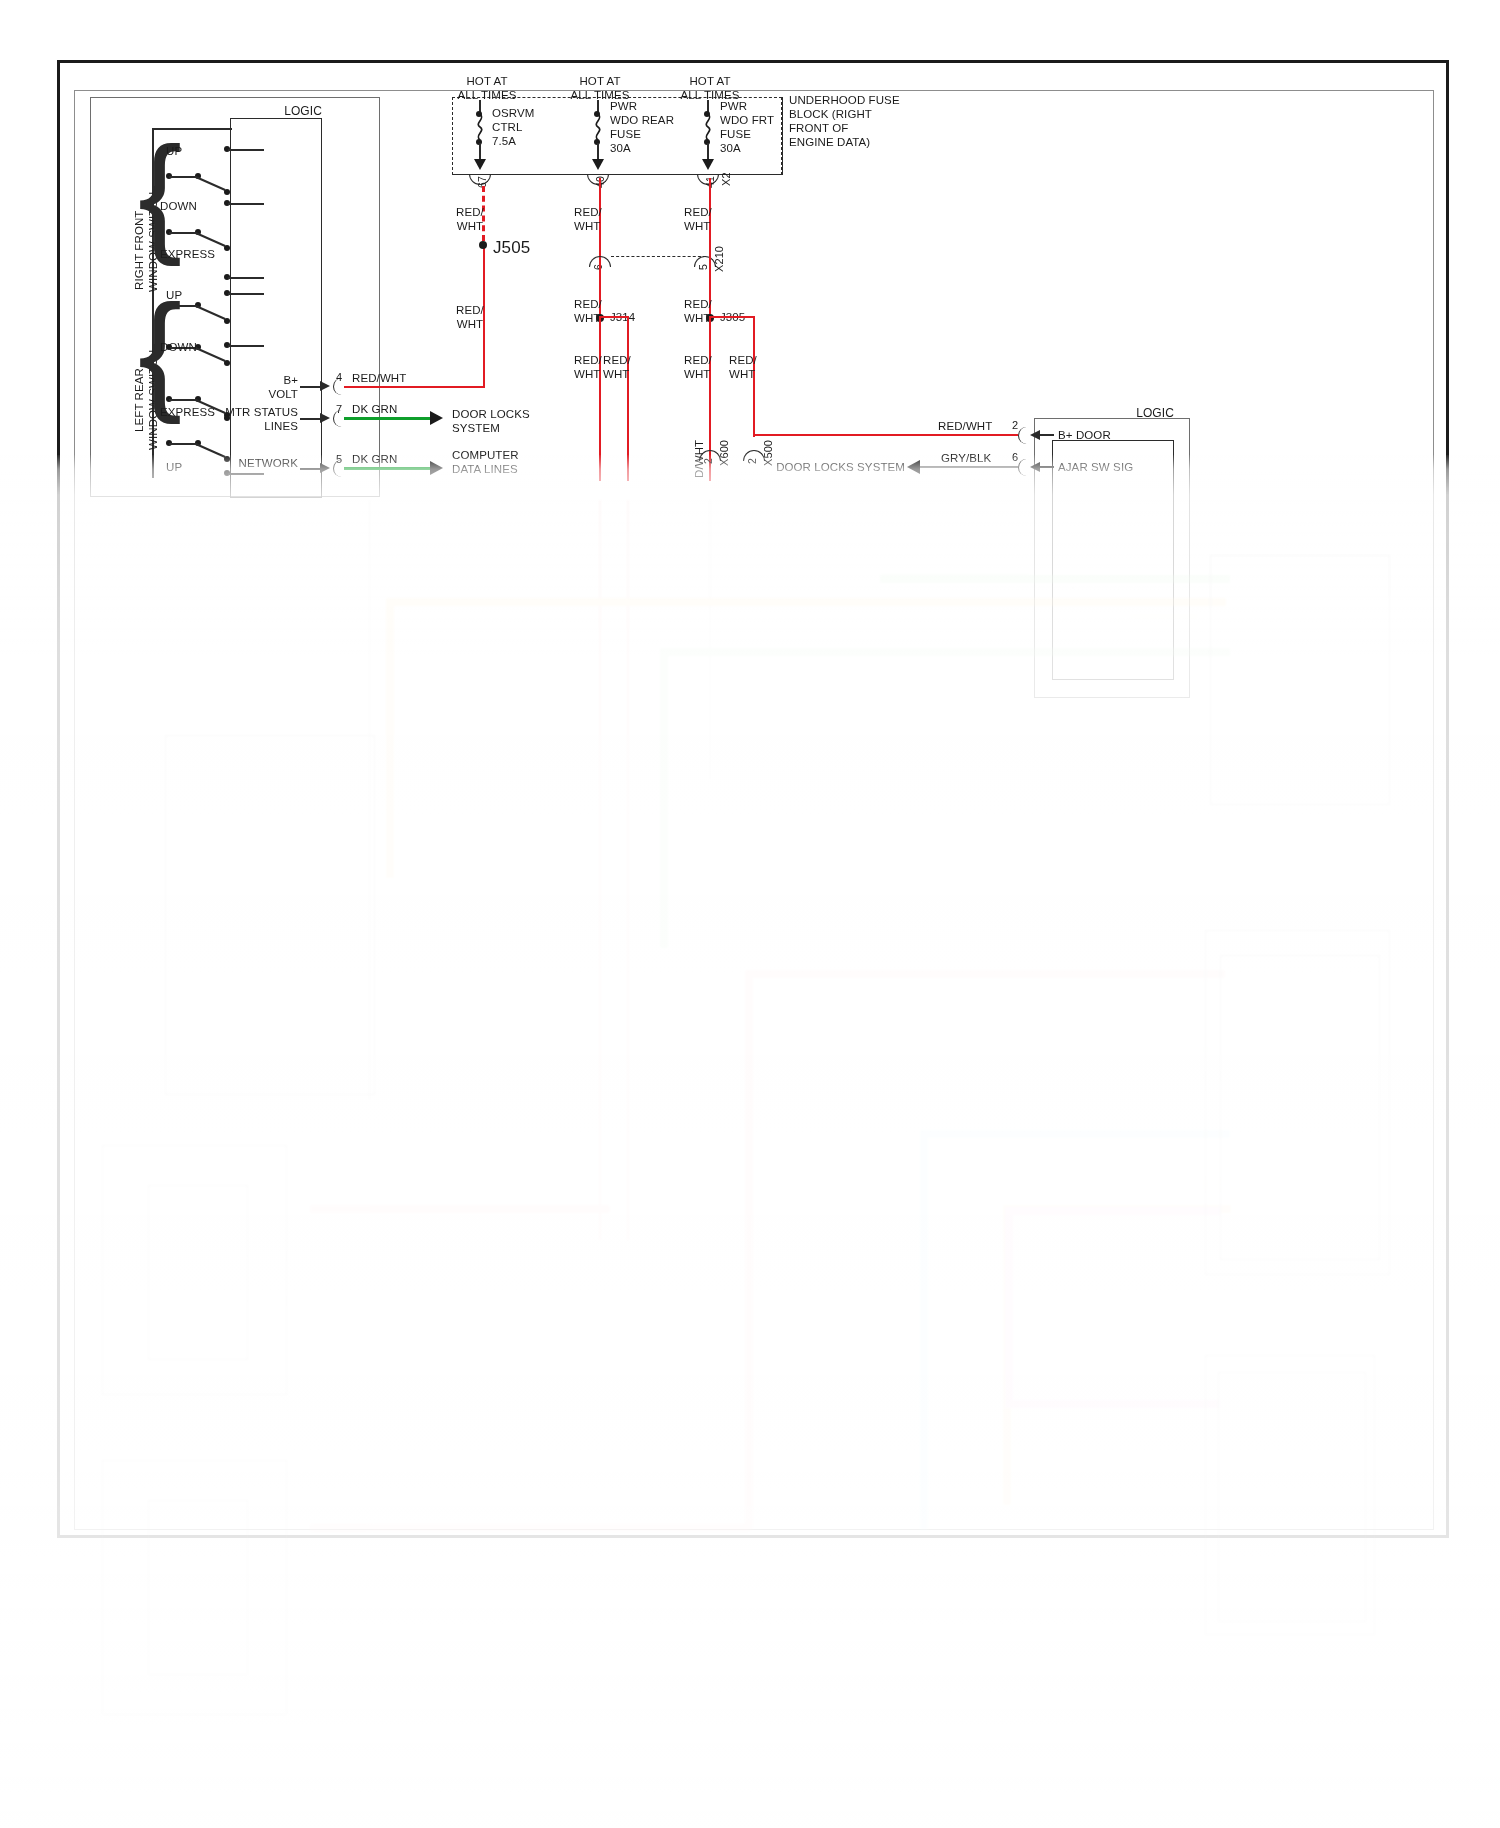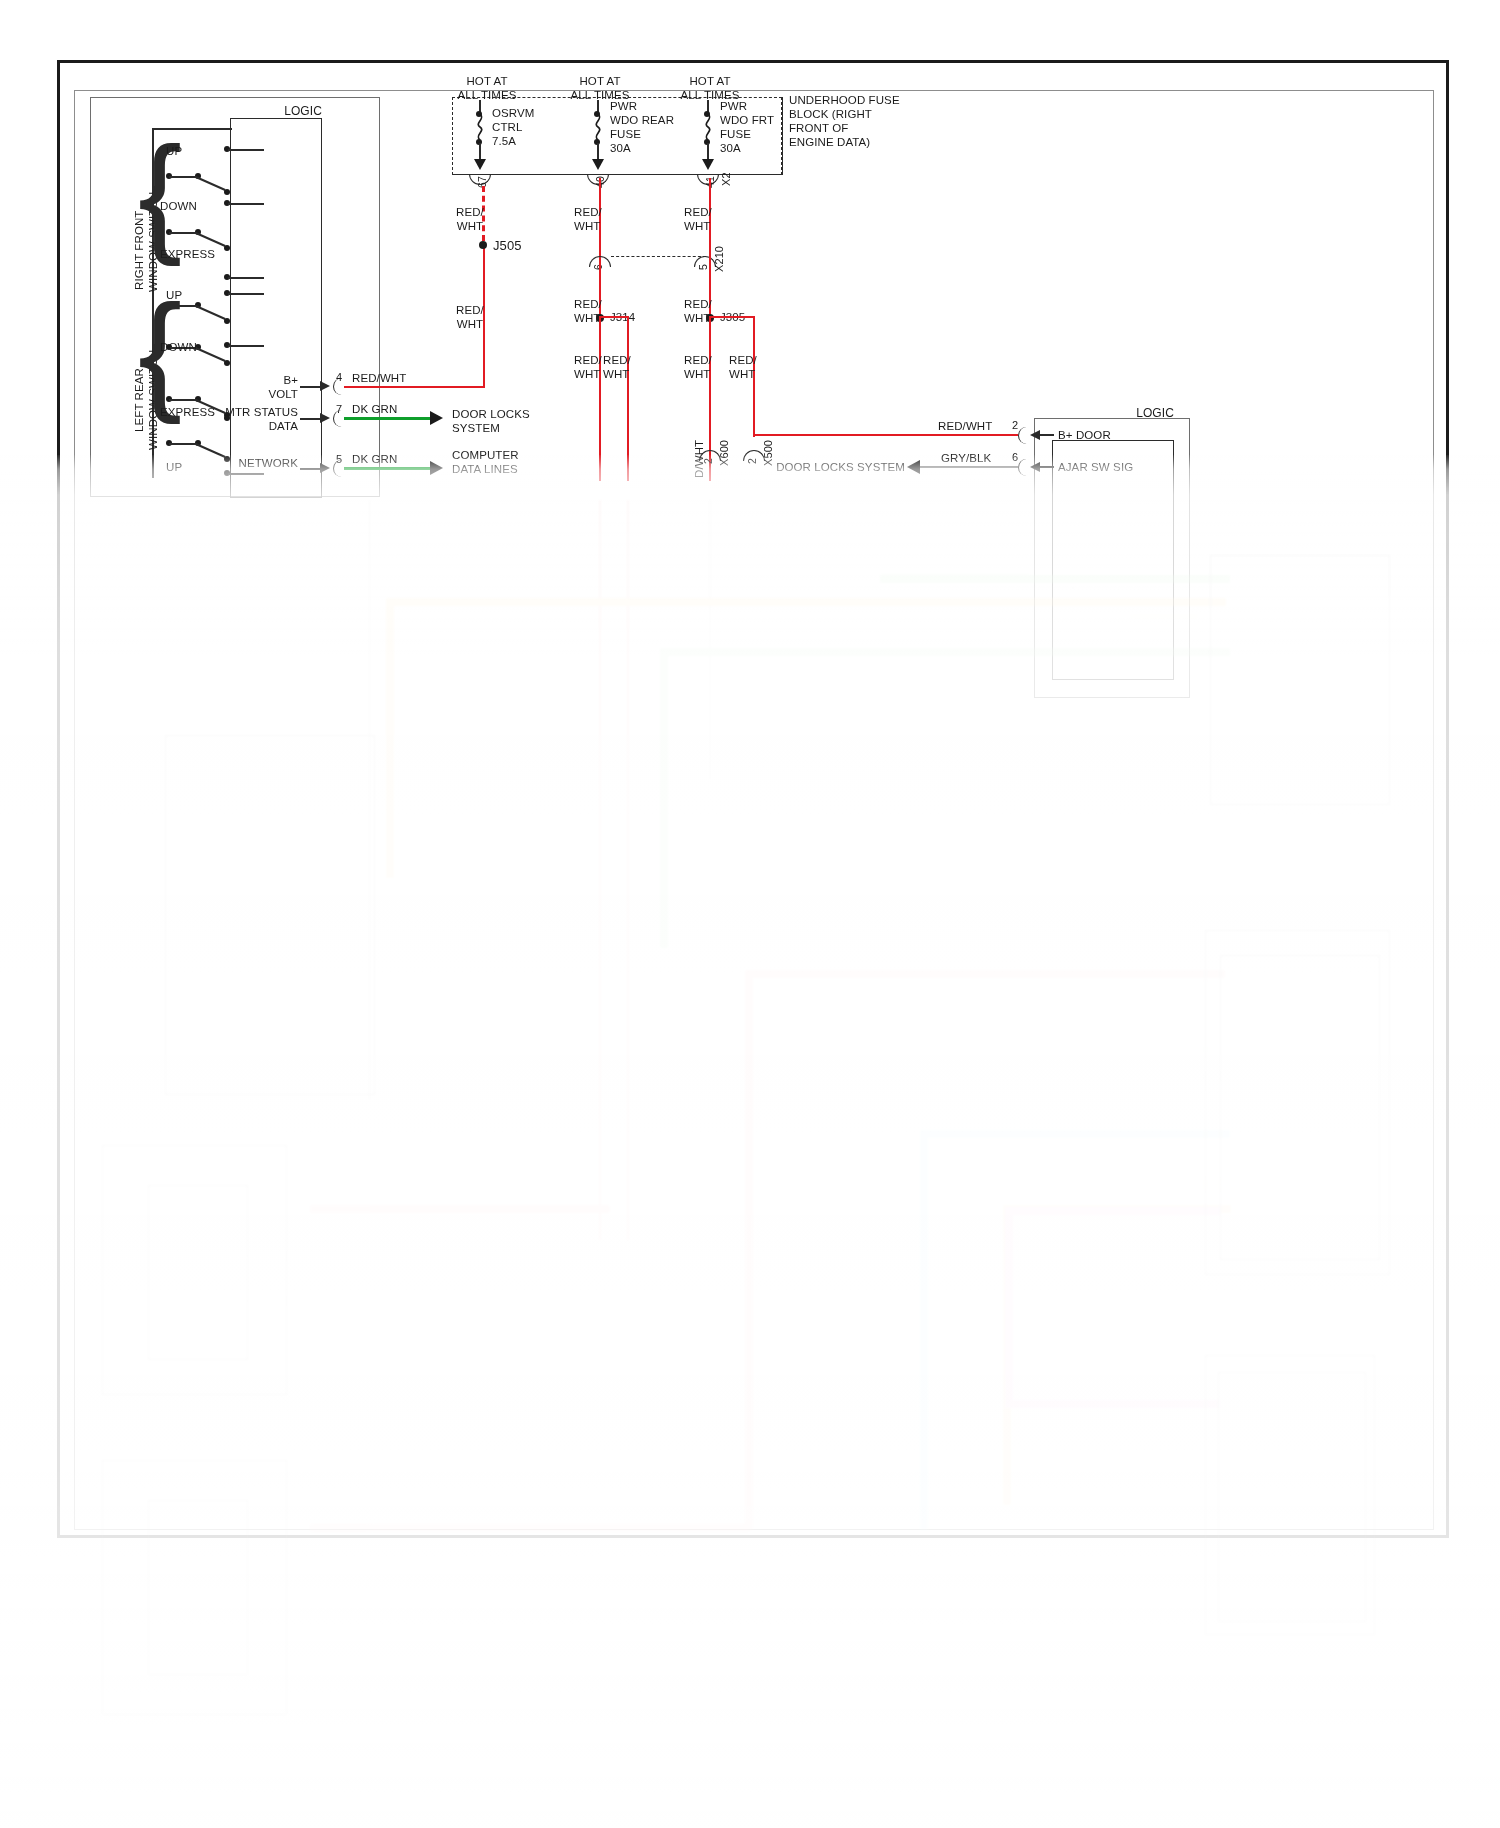--- a/index.html
+++ b/index.html
@@ -187,21 +187,21 @@
   <div class="ln lnh" style="left:300px;top:386px;width:22px;"></div>
   <div class="arrSmR" style="left:320px;top:381px;"></div>
   <div class="conn" style="left:333px;top:378px;"></div>
   <div class="t" style="left:336px;top:371px;font-size:11px;">4</div>
   <div class="lnw red" style="left:344px;top:386px;width:141px;height:2.2px;"></div>
   <div class="t" style="left:352px;top:371px;font-size:11.5px;">RED/WHT</div>
 
   <div class="lnw red" style="left:483px;top:243px;width:2.2px;height:145px;"></div>
 
   <div class="t tr" style="left:220px;top:405px;width:78px;">MTR STATUS</div>
-  <div class="t tr" style="left:220px;top:419px;width:78px;">DATA</div>
+  <div class="t tr" style="left:220px;top:419px;width:78px;">LINES</div>
   <div class="ln lnh" style="left:300px;top:418px;width:22px;"></div>
   <div class="arrSmR" style="left:320px;top:413px;"></div>
   <div class="conn" style="left:333px;top:410px;"></div>
   <div class="t" style="left:336px;top:403px;font-size:11px;">7</div>
   <div class="lnw grn" style="left:344px;top:417px;width:88px;height:3px;"></div>
   <div class="arrR" style="left:430px;top:411px;"></div>
   <div class="t" style="left:352px;top:402px;font-size:11.5px;">DK GRN</div>
   <div class="t" style="left:452px;top:407px;font-size:11.5px;">DOOR LOCKS
 SYSTEM</div>
 
@@ -237,21 +237,21 @@
   <div class="t" style="left:492px;top:106px;font-size:11.5px;">OSRVM
 CTRL</div>
   <div class="t" style="left:492px;top:134px;font-size:11.5px;">7.5A</div>
   <div class="arcD" style="left:469px;top:174px;"></div>
   <div class="t vert" style="left:476px;top:188px;font-size:10.5px;">67</div>
 
   <div style="position:absolute;left:482px;top:186px;width:0;height:55px;border-left:3px dashed #e21b23;"></div>
   <div class="t" style="left:456px;top:205px;font-size:11.5px;text-align:center;">RED/
 WHT</div>
   <div class="dot" style="left:479px;top:241px;"></div>
-  <div class="t" style="left:493px;top:238px;font-size:13px;">J505</div>
+  <div class="t" style="left:493px;top:238px;font-size:17px;">J505</div>
   <div class="t" style="left:456px;top:303px;font-size:11.5px;text-align:center;">RED/
 WHT</div>
 
   <div class="t tc" style="left:545px;top:74px;width:110px;font-size:11.5px;">HOT AT
 ALL TIMES</div>
   <div class="ln lnv" style="left:597px;top:100px;height:13px;"></div>
   <div class="dotS" style="left:594px;top:111px;"></div>
   <svg class="fuse" style="left:592px;top:114px;" viewBox="0 0 12 26">
     <path d="M6 0 C 12 5, 0 9, 6 13 C 12 17, 0 21, 6 26" fill="none" stroke="#1b1b1b" stroke-width="1.7"></path>
   </svg>

